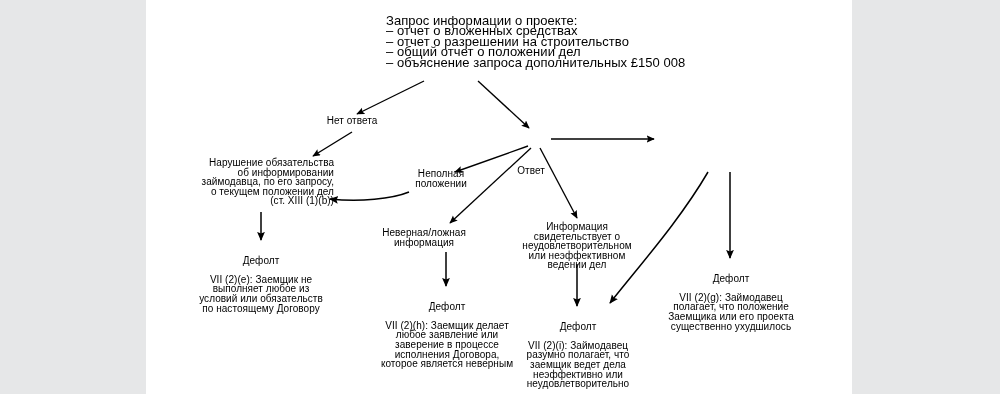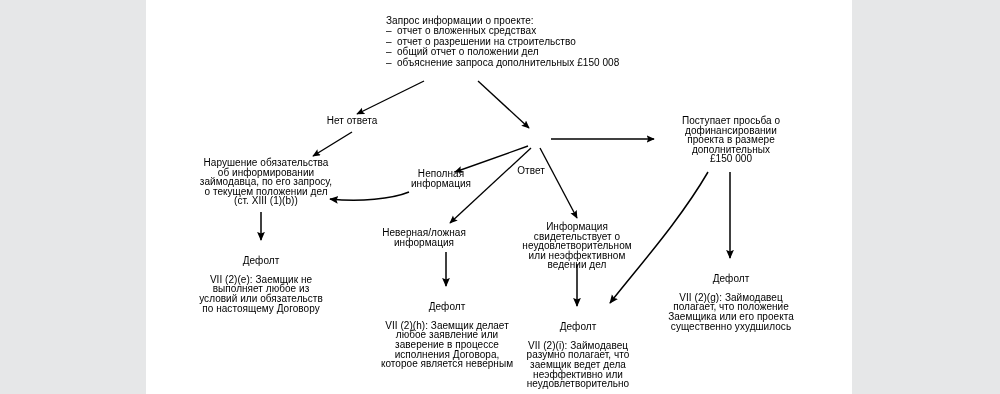--- a/index.html
+++ b/index.html
@@ -32,29 +32,29 @@
   }
   .node {
     position: absolute;
     color: #000000;
     font-size: 10px;
     line-height: 9.6px;
     letter-spacing: 0.05px;
     white-space: pre-line;
   }
   .node.center { text-align: center; }
-  .node.left   { text-align: center; }
+  .node.left   { text-align: right; }
   .node-title {
     display: block;
     font-weight: normal;
   }
   .lede {
     position: absolute;
     color: #000000;
-    font-size: 10px;
+    font-size: 13px;
     line-height: 10.4px;
     letter-spacing: 0.05px;
   }
   .lede .hdr { display: block; }
   .lede ul {
     margin: 0;
     padding: 0;
     list-style: none;
   }
   .lede li {
@@ -128,34 +128,29 @@
         <span class="dash">–</span>
         <span>объяснение запроса дополнительных £150 008</span>
       </li>
     </ul>
   </div>
 
   <div class="node center" style="left:312px; top:116px; width:80px;">Нет ответа</div>
 
   <div class="node center" style="left:509px; top:134px; width:44px;margin-top:32px;">Ответ</div>
 
-  <div class="node center" style="left:655px; top:116px; width:152px;">Поступает просьба о
-дофинансировании
-проекта в размере
-дополнительных
-£150 000</div>
 
   <div class="node left" style="left:198px; top:158px; width:136px;">Нарушение обязательства
 об информировании
 займодавца, по его запросу,
 о текущем положении дел
 (ст. XIII (1)(b))</div>
 
   <div class="node center" style="left:403px; top:169px; width:76px;">Неполная
-информация</div>
+положении</div>
 
   <div class="node center" style="left:370px; top:228px; width:108px;">Неверная/ложная
 информация</div>
 
   <div class="node center" style="left:519px; top:222px; width:116px;">Информация
 свидетельствует о
 неудовлетворительном
 или неэффективном
 ведении дел</div>
 

